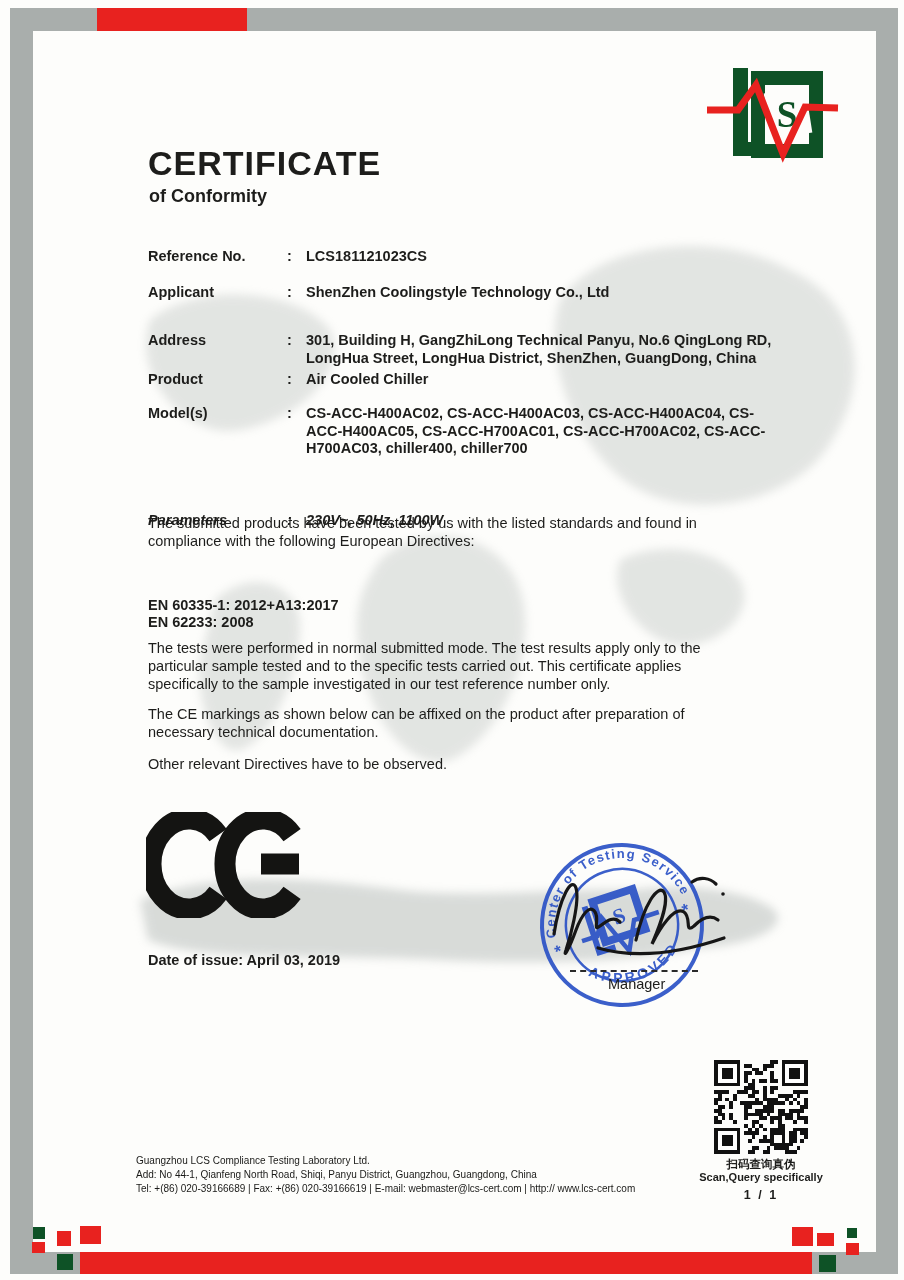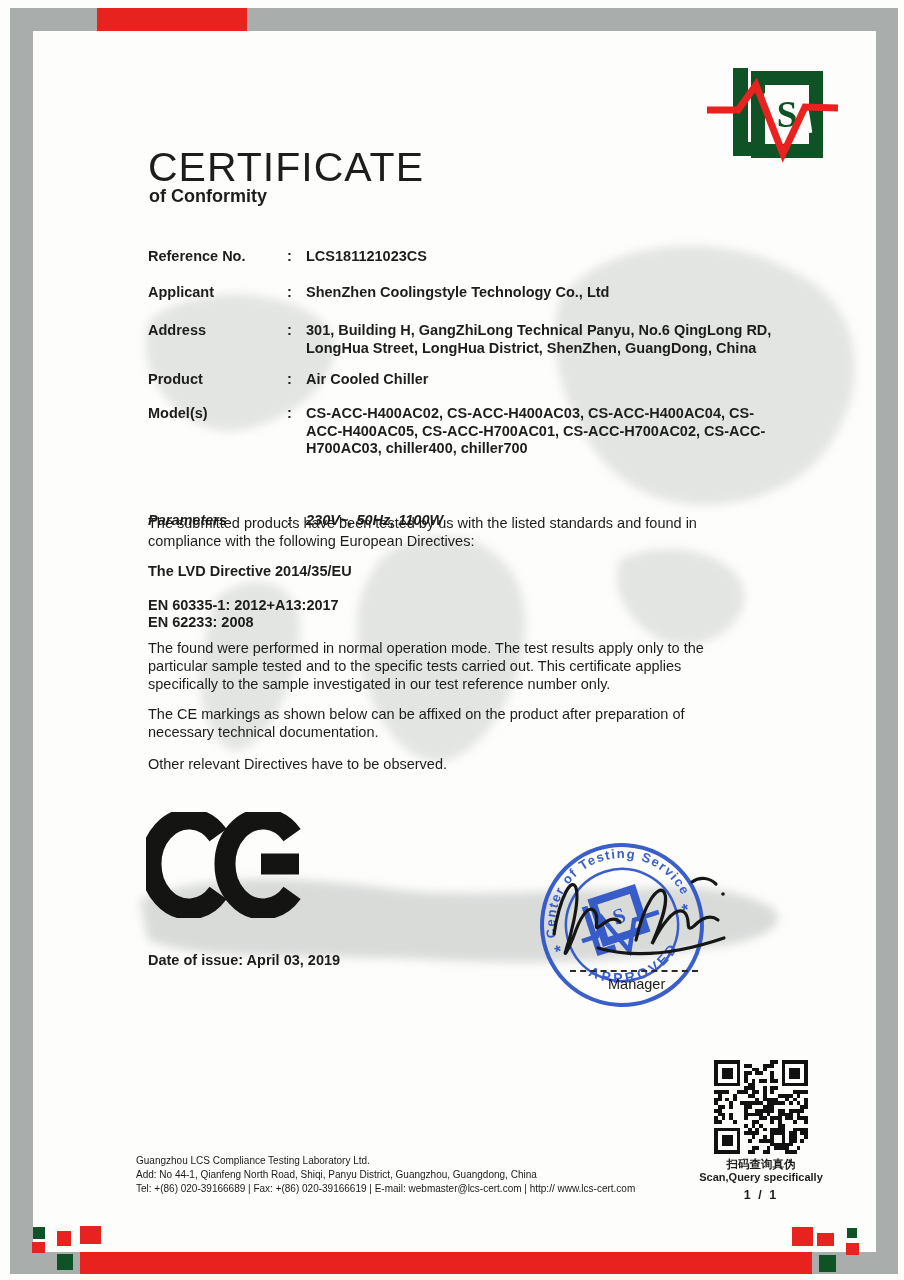--- a/index.html
+++ b/index.html
@@ -18,21 +18,21 @@
   .red-bar{position:absolute;background:#e8221f;}
   .rb-top{left:97px;top:8px;width:150px;height:23px;}
   .rb-bottom{left:80px;top:1252px;width:732px;height:22px;}
   .orn{position:absolute;z-index:4;}
   .orn.red{background:#e8221f;} .orn.green{background:#0e5226;}
   
   .wm{position:absolute;left:0;top:0;z-index:0;pointer-events:none;}
   
   .logo{position:absolute;left:693px;top:58px;z-index:2;}
   
-  .title-main{position:absolute;left:148px;top:144px;font-size:41px;font-weight:normal;letter-spacing:1px;z-index:2;text-align:center;}
+  .title-main{position:absolute;left:148px;top:144px;font-size:34px;font-weight:bold;letter-spacing:1px;z-index:2;text-align:center;}
   .title-sub{position:absolute;left:149px;top:186px;font-size:18px;font-weight:bold;z-index:2;text-align:center;}
   
   .field{position:absolute;left:148px;display:flex;font-size:14.5px;font-weight:bold;line-height:17.5px;z-index:2;}
   .field .lbl{width:139px;flex:none;}
   .field .col{width:19px;flex:none;}
   .field .val{width:478px;}
   
   .para{position:absolute;left:148px;width:578px;font-size:14.5px;line-height:17.8px;z-index:2;}
   .para.b{font-weight:bold;}
   
@@ -107,21 +107,21 @@
   <div class="field" style="top:248px;">
     <span class="lbl">Reference No.</span>
     <span class="col">:</span>
     <span class="val">LCS181121023CS</span>
   </div>
   <div class="field" style="top:284px;">
     <span class="lbl">Applicant</span>
     <span class="col">:</span>
     <span class="val">ShenZhen Coolingstyle Technology Co., Ltd</span>
   </div>
-  <div class="field" style="top:322px;justify-content:space-between;">
+  <div class="field" style="top:332px;justify-content:space-between;">
     <span class="lbl">Address</span>
     <span class="col">:</span>
     <span class="val">301, Building H, GangZhiLong Technical Panyu, No.6 QingLong RD, LongHua Street, LongHua District, ShenZhen, GuangDong, China</span>
   </div>
   <div class="field" style="top:371px;">
     <span class="lbl">Product</span>
     <span class="col">:</span>
     <span class="val">Air Cooled Chiller</span>
   </div>
   <div class="field" style="top:405px;">
@@ -129,24 +129,23 @@
     <span class="col">:</span>
     <span class="val">CS-ACC-H400AC02, CS-ACC-H400AC03, CS-ACC-H400AC04, CS-ACC-H400AC05, CS-ACC-H700AC01, CS-ACC-H700AC02, CS-ACC-H700AC03, chiller400, chiller700</span>
   </div>
   <div class="field" style="top:512px;font-style:italic;">
     <span class="lbl">Parameters</span>
     <span class="col">:</span>
     <span class="val">230V~, 50Hz, 1100W</span>
   </div>
 
   <div class="para" style="top:515px;">The submitted products have been tested by us with the listed standards and found in compliance with the following European Directives:</div>
-  <div class="para b" style="top:563px;">The LVD Directive 2014/35/EU</div>
   <div class="para b" style="top:597px;">EN 60335-1: 2012+A13:2017</div>
   <div class="para b" style="top:614px;">EN 62233: 2008</div>
-  <div class="para" style="top:640px;">The found were performed in normal operation mode. The test results apply only to the particular sample tested and to the specific tests carried out. This certificate applies specifically to the sample investigated in our test reference number only.</div>
+  <div class="para" style="top:640px;">The tests were performed in normal submitted mode. The test results apply only to the particular sample tested and to the specific tests carried out. This certificate applies specifically to the sample investigated in our test reference number only.</div>
   <div class="para" style="top:756px;">Other relevant Directives have to be observed.</div>
   <div class="para" style="top:706px;">The CE markings as shown below can be affixed on the product after preparation of necessary technical documentation.</div>
 
   <svg class="ce" width="162" height="106" viewBox="0 0 162 106" role="img">
     <g stroke="#141412" stroke-width="21" fill="none">
       <path d="M72.1 23.1 A38 45 0 1 0 72.1 80.9"></path>
       <path d="M146.1 23.1 A38 45 0 1 0 146.1 80.9"></path>
       <path d="M115 52 H153"></path>
     </g>
   </svg>

